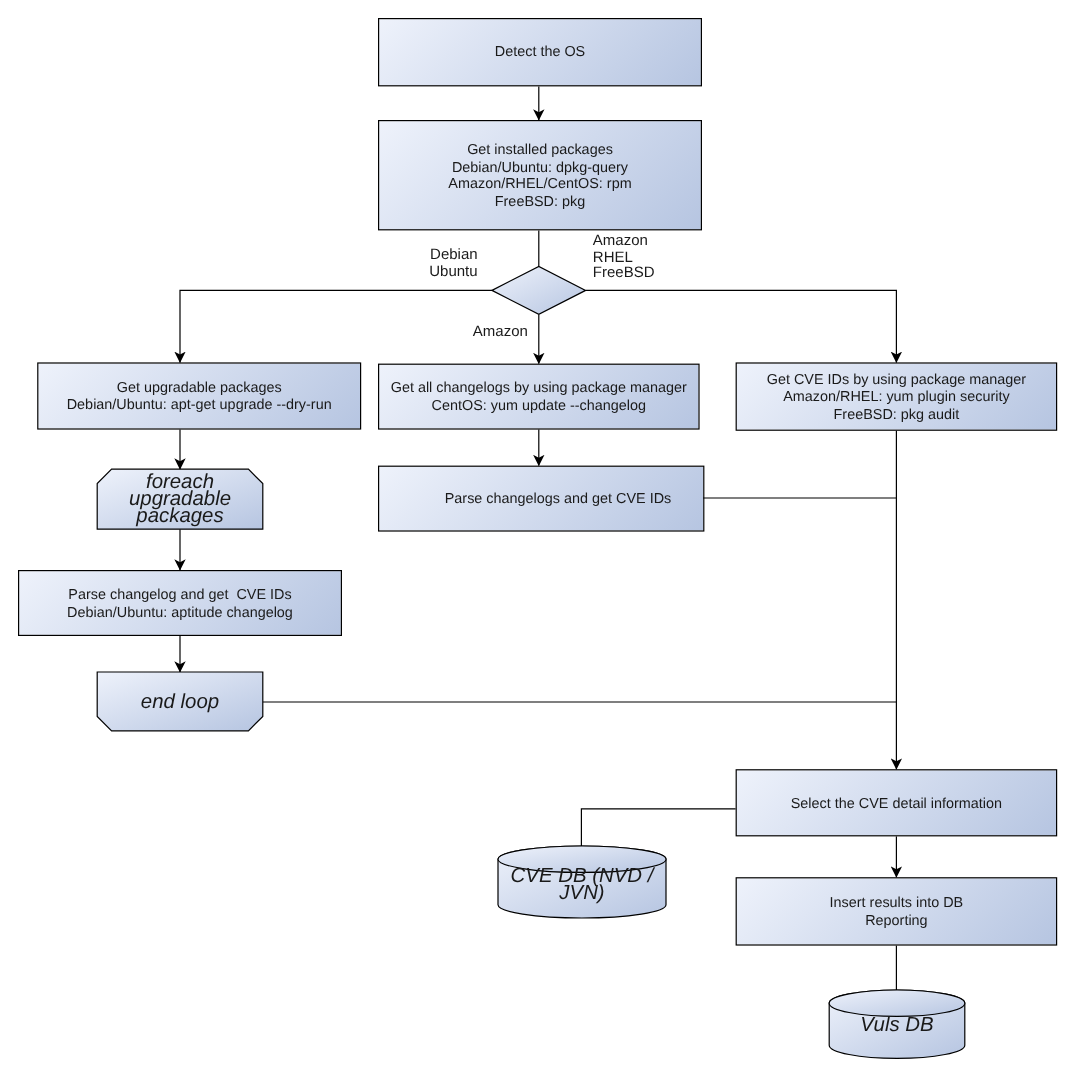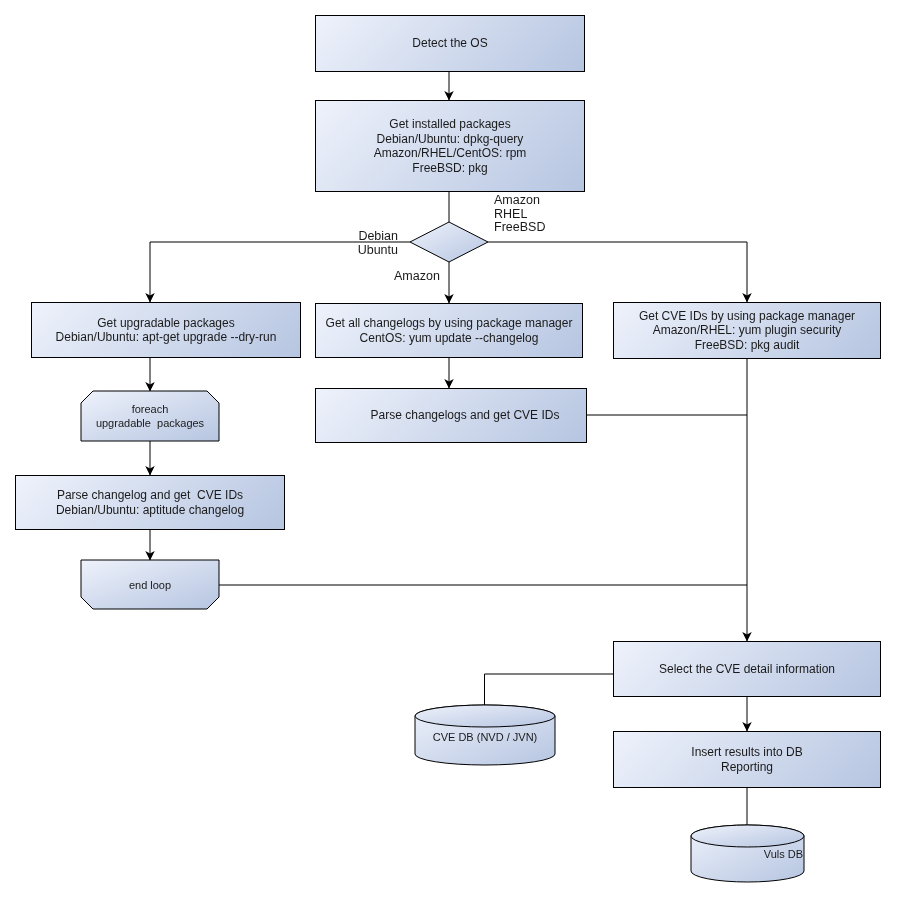--- a/index.html
+++ b/index.html
@@ -25,31 +25,32 @@
     font-size: 12px;
     line-height: 14.5px;
   }
   .node-text { white-space: pre-wrap; }
   .overlay-text {
     position: absolute;
     display: flex;
     align-items: center;
     justify-content: center;
     text-align: center;
-    font-size: 11px;
+    font-size: 17px;
     line-height: 14px;
     pointer-events: none;
+    font-style: italic;
   }
   .flow-label {
     position: absolute;
     font-size: 12.5px;
     line-height: 13.5px;
     white-space: pre-wrap;
   }
-  .flow-label.align-right { text-align: right; margin-top: 24px; }
+  .flow-label.align-right { text-align: right; }
   .flow-label.align-center { text-align: left; }
 </style>
 </head>
 <body>
 
 <div class="canvas">
 
   <svg class="layer" width="898" height="902" viewBox="0 0 898 902">
     <defs>
       <linearGradient id="nodeGrad" x1="0" y1="0" x2="1" y2="1">
@@ -145,21 +146,21 @@
   </div>
 
   <div class="overlay-text" style="left:81px; top:560px; width:138px; height:49px;">
     <div class="node-text">end loop</div>
   </div>
 
   <div class="overlay-text" style="left:415px; top:709px; width:140px; height:56px;">
     <div class="node-text">CVE DB (NVD / JVN)</div>
   </div>
 
-  <div class="overlay-text" style="left:691px; top:830px; width:113px; height:47px;margin-left:36px;">
+  <div class="overlay-text" style="left:691px; top:830px; width:113px; height:47px;">
     <div class="node-text">Vuls DB</div>
   </div>
 
   <div class="flow-label align-right" style="left:320px; top:206px; width:78px;">Debian
 Ubuntu</div>
 
   <div class="flow-label align-center" style="left:494px; top:194px; width:64px;">Amazon
 RHEL
 FreeBSD</div>
 

